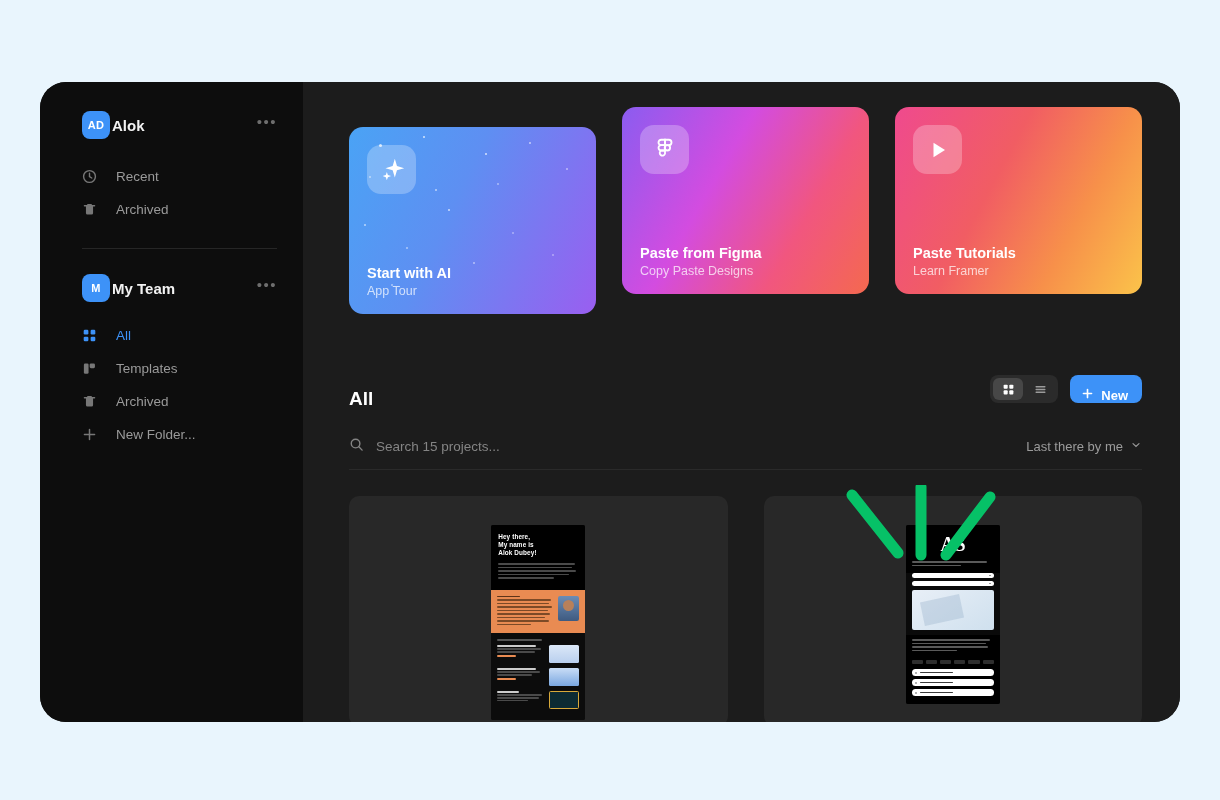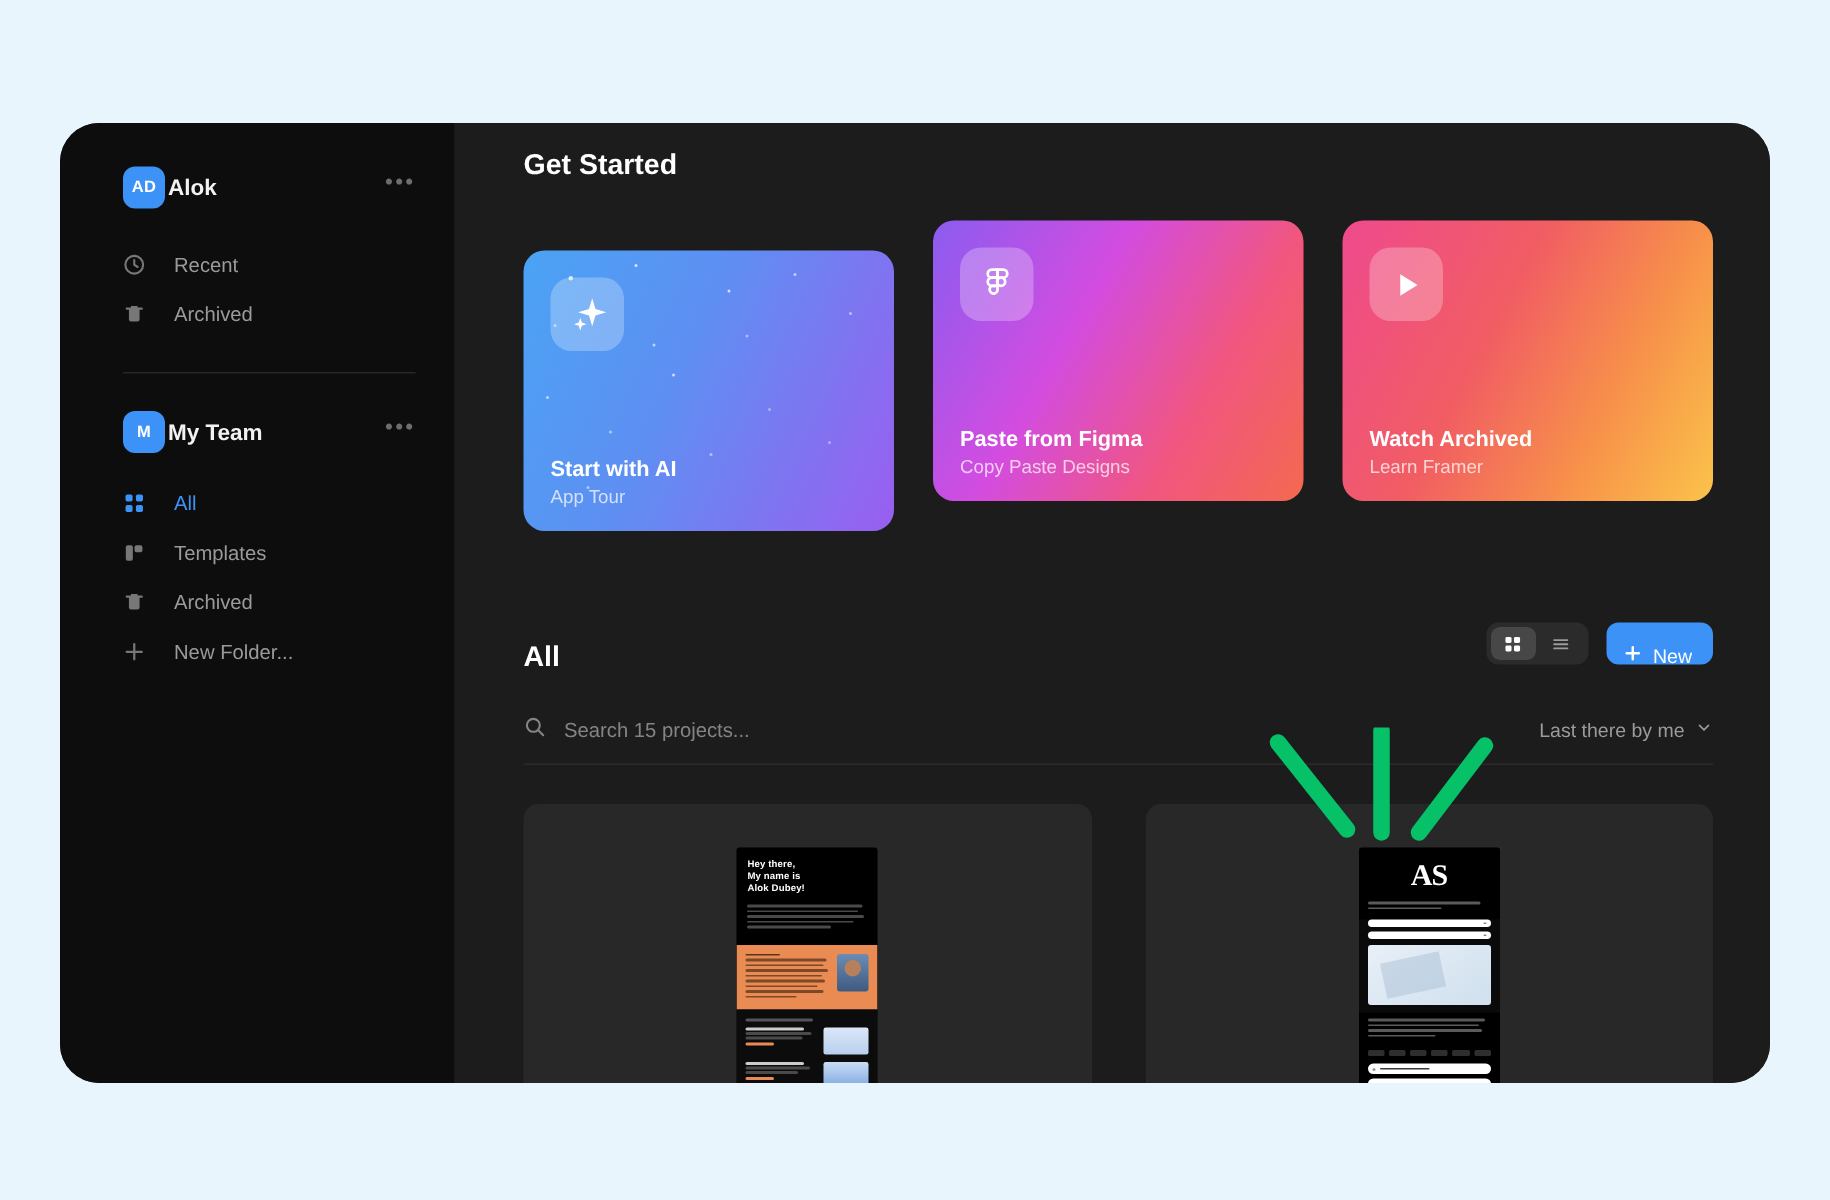--- a/index.html
+++ b/index.html
@@ -126,22 +126,22 @@
   }
   .seg .sbtn{
     width:30px; height:22px; border-radius:6px;
     display:flex; align-items:center; justify-content:center;
     cursor:pointer; color:#9b9b9b;
   }
   .seg .sbtn.on{ background:#474747; color:#fff; }
   #new-btn{
     background:#3d92f8; color:#fff;
     height:28px; border-radius:8px;
-    display:flex; align-items:center; gap:7px;
-    padding:16px 14px 0 11px; font-size:13px; font-weight:400;
+    display:flex; align-items:flex-end; gap:7px;
+    padding:16px 14px 0 11px; font-size:13px; font-weight:700;
     cursor:pointer; border:none;
   }
 
   
   #search-row{
     display:flex; align-items:center;
     height:46px; margin-top:14px;
     border-bottom:1px solid #2a2a2a;
   }
   #search-input{
@@ -302,21 +302,20 @@
               <path d="M8 2.6v10.8M2.6 8h10.8" stroke="currentColor" stroke-width="1.6" stroke-linecap="round"></path>
             </svg>
         </span>
         <span class="lbl">New Folder...</span>
       </div>
 
     </aside>
 
     <section id="main">
 
-      <h1 class="sec-title" id="getstarted-title">Get Started</h1>
 
       <div id="cards">
 
         <div class="gcard" id="card-ai">
           <div class="stars">
             <i style="left:12%;top:9%;width:3px;height:3px"></i>
             <i style="left:30%;top:5%;width:2px;height:2px"></i>
             <i style="left:8%;top:26%;width:2px;height:2px;opacity:.5"></i>
             <i style="left:55%;top:14%;width:2px;height:2px"></i>
             <i style="left:73%;top:8%;width:2px;height:2px;opacity:.6"></i>
@@ -359,21 +358,21 @@
           </div>
         </div>
 
         <div class="gcard" id="card-tutorials">
           <div class="badge">
             <svg width="24" height="24" viewBox="0 0 24 24" fill="#fff">
                 <path d="M7.5 4.8 19 12 7.5 19.2V4.8Z"></path>
               </svg>
           </div>
           <div class="txt">
-            <div class="t1">Watch Archived</div>
+            <div class="t1">Paste Tutorials</div>
             <div class="t2">Learn Framer</div>
           </div>
         </div>
 
       </div>
 
       <div id="all-row">
         <h2 class="sec-title" id="all-title">All</h2>
 
         <div class="seg">

